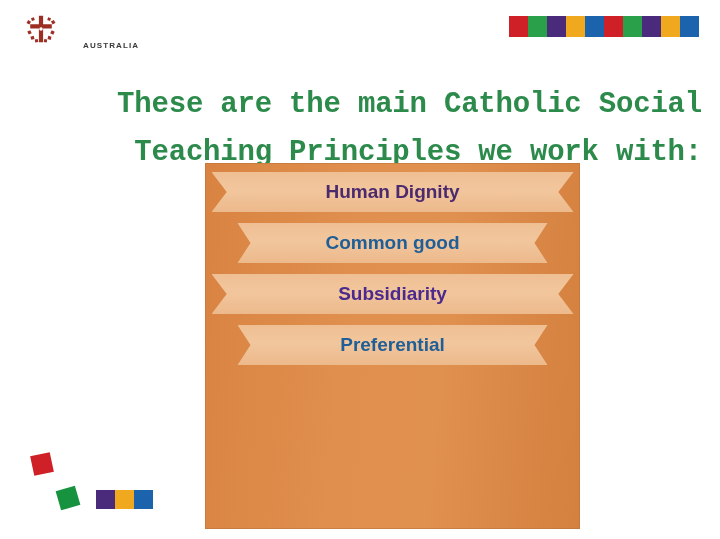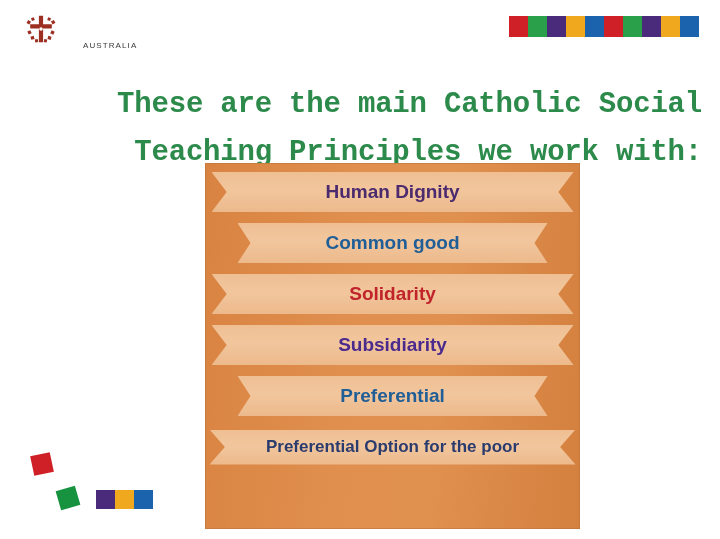--- a/index.html
+++ b/index.html
@@ -43,20 +43,21 @@
     line-height: 26px;
   }
   #brand-subtext {
     position: absolute;
     left: 57px;
     top: 29px;
     font-family: "Liberation Sans", sans-serif;
     font-size: 8px;
     letter-spacing: 1.1px;
     color: #3a3a3a;
+    font-weight: bold;
   }
 
   
   #colour-strip {
     position: absolute;
     left: 509px;
     top: 16px;
     height: 21px;
     display: flex;
   }
@@ -218,36 +219,26 @@
         <span class="ribbon-label" style="color: rgb(75, 42, 110);">Human Dignity</span>
       </div>
     </div>
     <div class="ribbon-slot">
       <div class="ribbon notched narrow">
         <span class="ribbon-label" style="color: rgb(31, 94, 150); text-align: right;">Common good</span>
       </div>
     </div>
     <div class="ribbon-slot">
       <div class="ribbon notched wide">
-        <span class="ribbon-label" style="color: rgb(192, 35, 42);">Solidarity</span>
-      </div>
-    </div>
-    <div class="ribbon-slot">
-      <div class="ribbon notched wide">
         <span class="ribbon-label" style="color: rgb(75, 42, 142);">Subsidiarity</span>
       </div>
     </div>
     <div class="ribbon-slot">
       <div class="ribbon notched narrow">
         <span class="ribbon-label" style="color: rgb(31, 94, 150);">Preferential</span>
-      </div>
-    </div>
-    <div class="ribbon-slot">
-      <div class="ribbon notched full">
-        <span class="ribbon-label" style="color: rgb(42, 59, 110);">Preferential Option for the poor</span>
       </div>
     </div>
   </div>
 
 <div id="deco-squares">
   <div class="deco-sq" id="deco-red" style="background: rgb(207, 32, 39);"></div>
   <div class="deco-sq" id="deco-green" style="background: rgb(23, 146, 63);"></div>
   <div id="deco-row">
       <div class="deco-cell" style="background: rgb(74, 42, 122);"></div>
       <div class="deco-cell" style="background: rgb(240, 168, 30);"></div>

